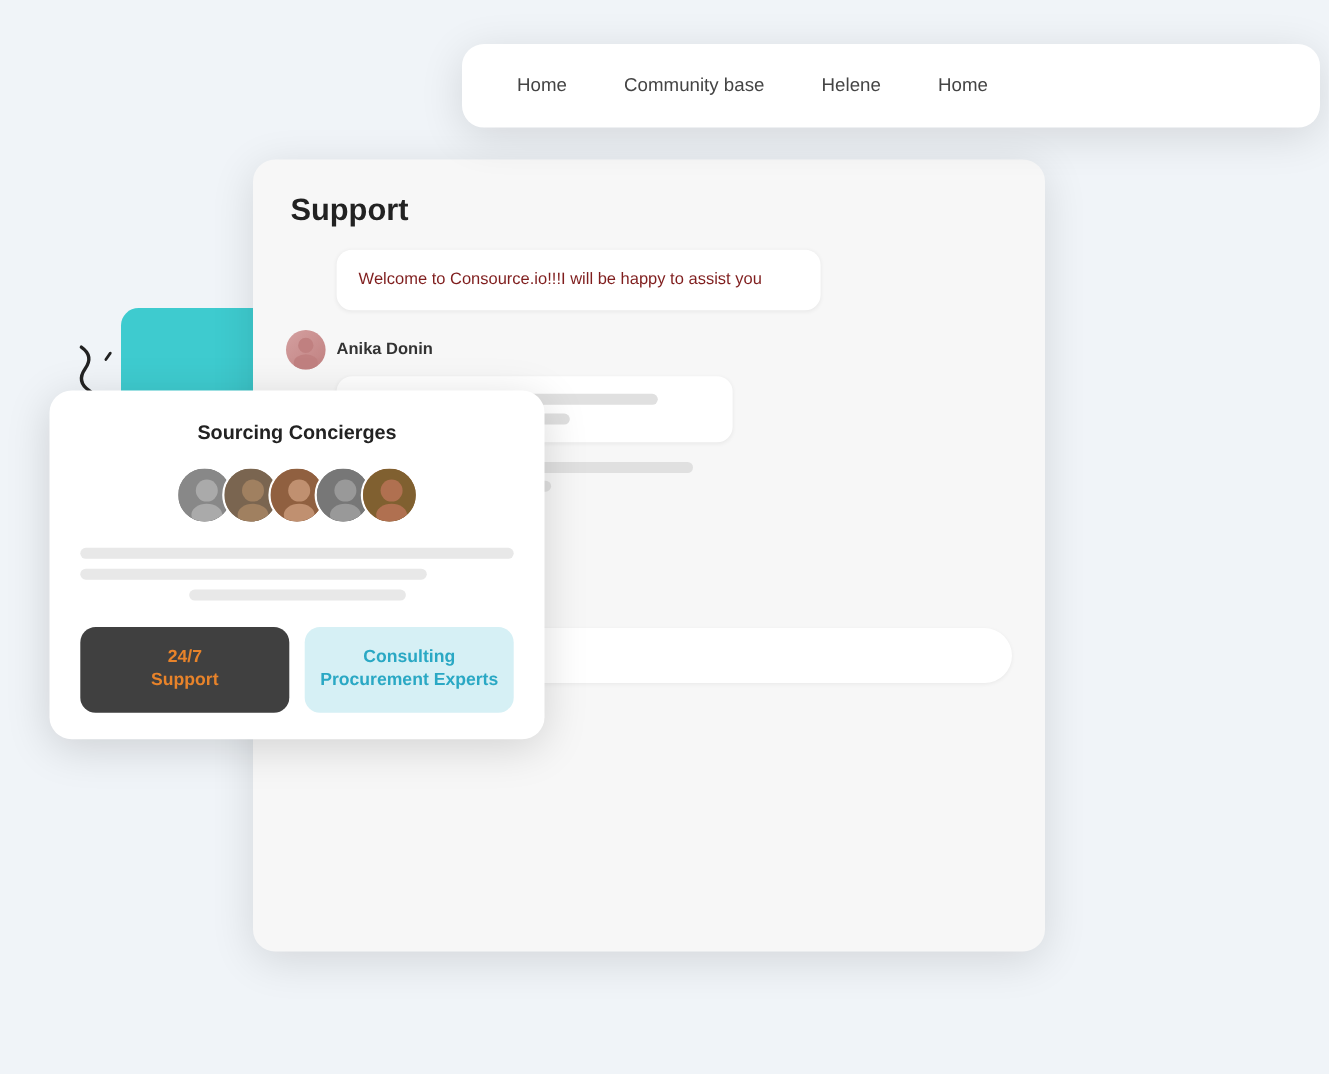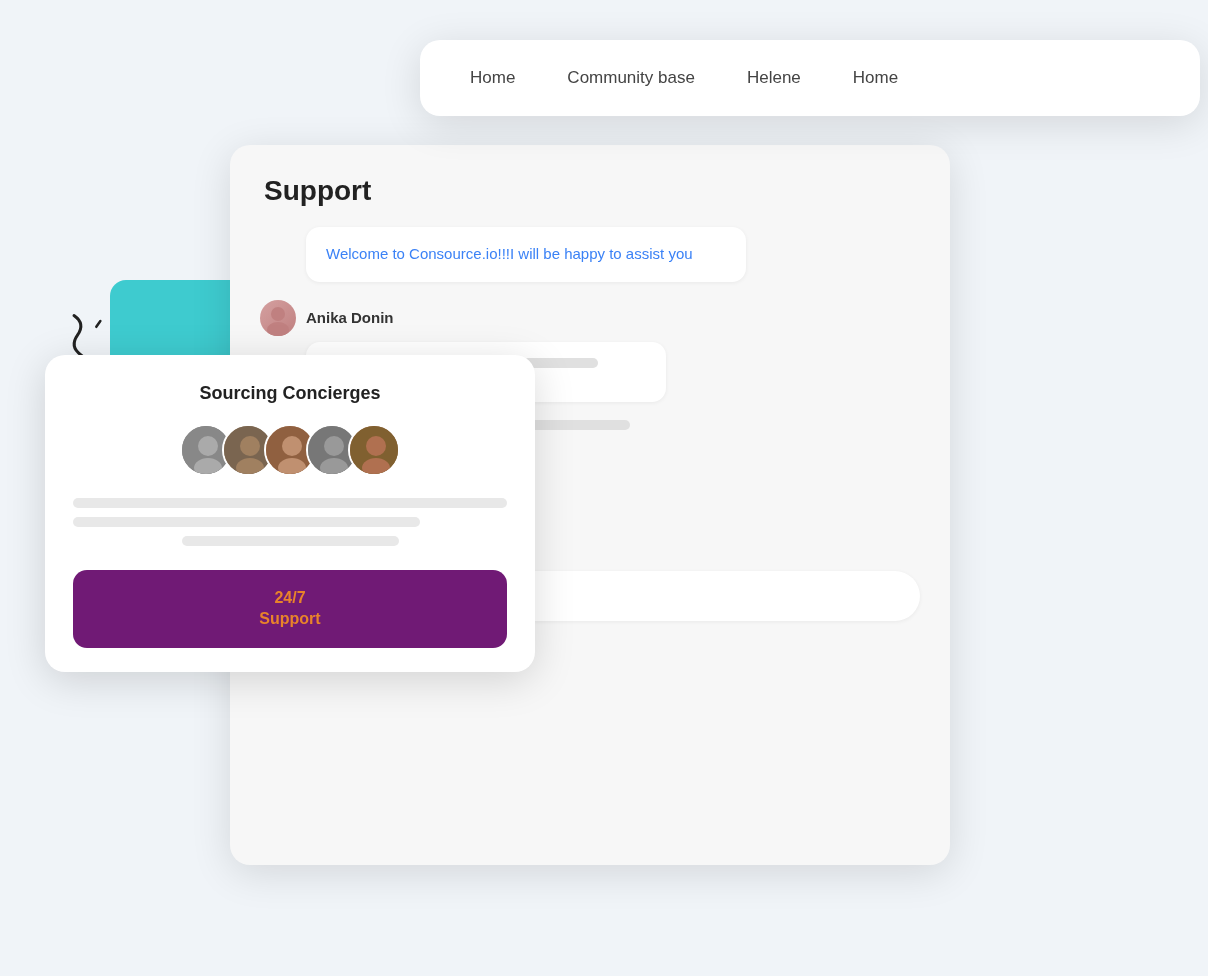--- a/index.html
+++ b/index.html
@@ -130,21 +130,21 @@
       background: linear-gradient(135deg, #d4a0a0 0%, #c08080 100%);
     }
 
     .message-bubble {
       background: #fff;
       border-radius: 14px;
       padding: 16px 20px;
       max-width: 440px;
       margin-left: 46px;
       font-size: 15px;
-      color: #3b82f6;
+      color: #7f1d1d;
       line-height: 1.5;
       box-shadow: 0 1px 4px rgba(0,0,0,0.06);
     }
 
     .placeholder-lines {
       display: flex;
       flex-direction: column;
       gap: 8px;
       margin-left: 46px;
       background: #fff;
@@ -201,21 +201,21 @@
       width: 100%;
       outline: none;
     }
     .chat-input::placeholder { color: #bbb; }
 
     
     .concierge-card {
       position: absolute;
       top: 355px;
       left: 45px;
-      width: 490px;
+      width: 450px;
       background: #fff;
       border-radius: 20px;
       box-shadow: 0 8px 40px rgba(0,0,0,0.15);
       padding: 28px 28px 24px 28px;
       z-index: 20;
     }
 
     .concierge-title {
       font-size: 18px;
       font-weight: 700;
@@ -277,21 +277,21 @@
       border-radius: 14px;
       padding: 18px 10px;
       border: none;
       cursor: pointer;
       font-size: 16px;
       font-weight: 700;
       line-height: 1.3;
       text-align: center;
     }
     .cta-orange {
-      background: #701a75;
+      background: #404040;
       color: #e8832a;
     }
     .cta-blue {
       background: #d6f0f5;
       color: #2aa8c4;
     }
   </style>
 </head>
 <body>
 
@@ -412,14 +412,18 @@
     <div class="cph-line cph-full"></div>
     <div class="cph-line cph-80"></div>
     <div class="cph-line cph-50"></div>
   </div>
 
   <div class="cta-row">
     <button class="cta-btn cta-orange">
       <span>24/7</span><br>
       <span>Support</span>
     </button>
+    <button class="cta-btn cta-blue">
+      <span>Consulting</span><br>
+      <span>Procurement Experts</span>
+    </button>
   </div>
 </div>
 
 </body></html>

